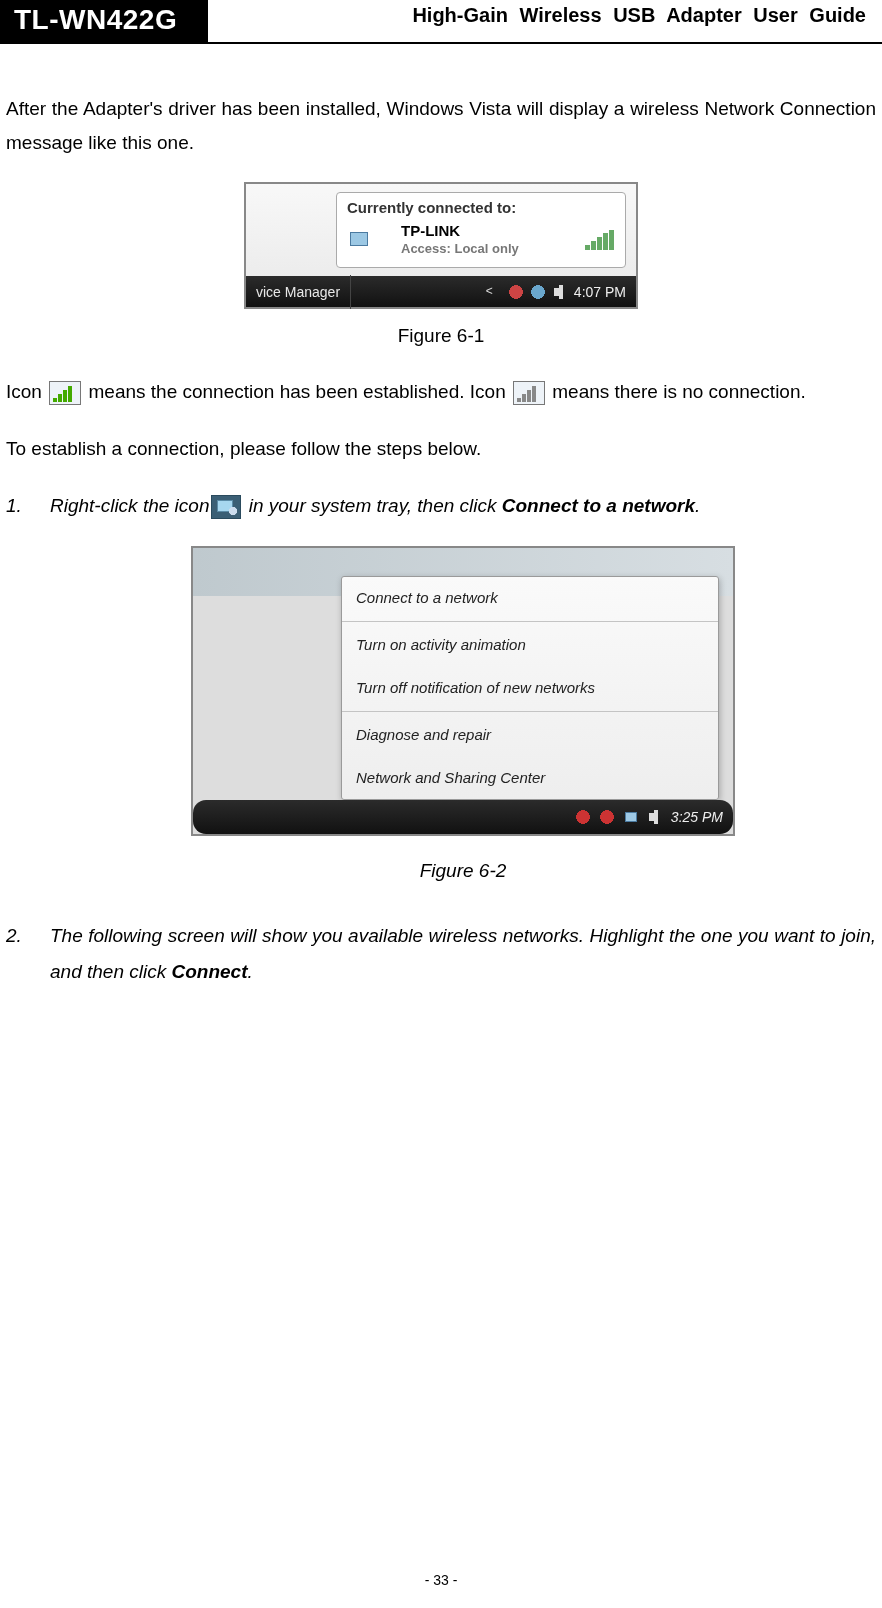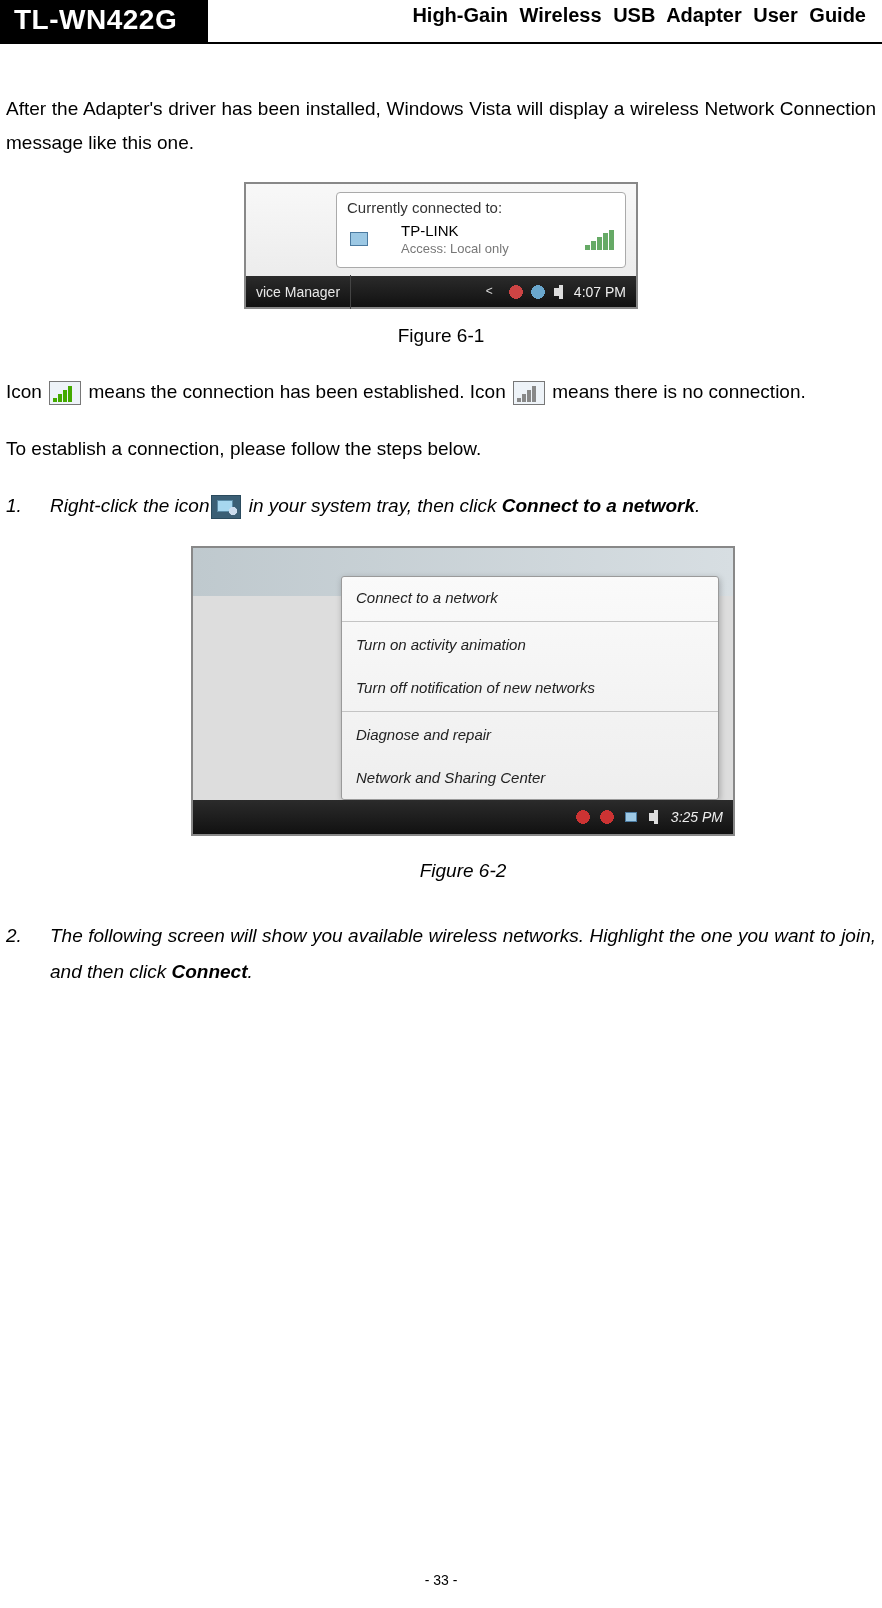--- a/index.html
+++ b/index.html
@@ -152,20 +152,21 @@
     filter: blur(0.3px);
   }
   .fig61 .balloon {
     margin: 8px 10px 8px 90px;
     background: #fff;
     border: 1px solid #aaa;
     border-radius: 4px;
     padding: 6px 10px 10px 10px;
     font-size: 15px;
     position: relative;
+    font-weight: bold;
   }
   .fig61 .balloon .title { color: #333; margin-bottom: 6px; }
   .fig61 .balloon .net {
     display: flex; align-items: center; gap: 8px;
   }
   .fig61 .balloon .neticon {
     width: 26px; height: 22px;
     position: relative;
   }
   .fig61 .balloon .neticon::before {
@@ -253,20 +254,21 @@
   .fig62 .taskbar {
     background: linear-gradient(to bottom, #2b2b2b, #111);
     color: #e8e8e8;
     display: flex;
     align-items: center;
     justify-content: flex-end;
     height: 34px;
     font-size: 14px;
     padding: 0 10px;
     gap: 8px;
+    border-radius: 13px;
   }
   .fig62 .taskbar .ticon2 { width:16px; height:16px; display:inline-block; }
   .ticon2.red { background: radial-gradient(#c33 0 60%, transparent 61%); }
   .ticon2.netico {
     position: relative;
   }
   .ticon2.netico::before {
     content:""; position:absolute; left:2px; top:3px;
     width:10px; height:8px;
     background:#9ec9e5; border:1px solid #4b7aa0;

